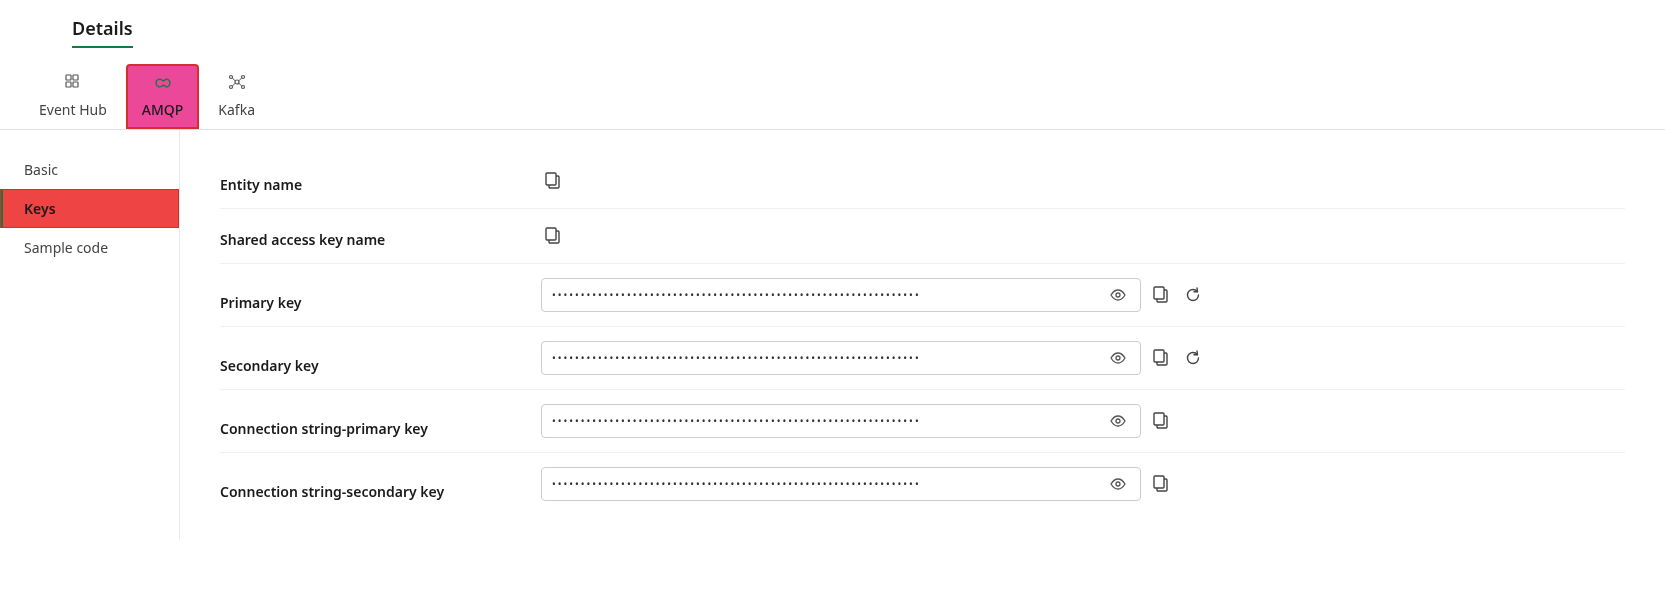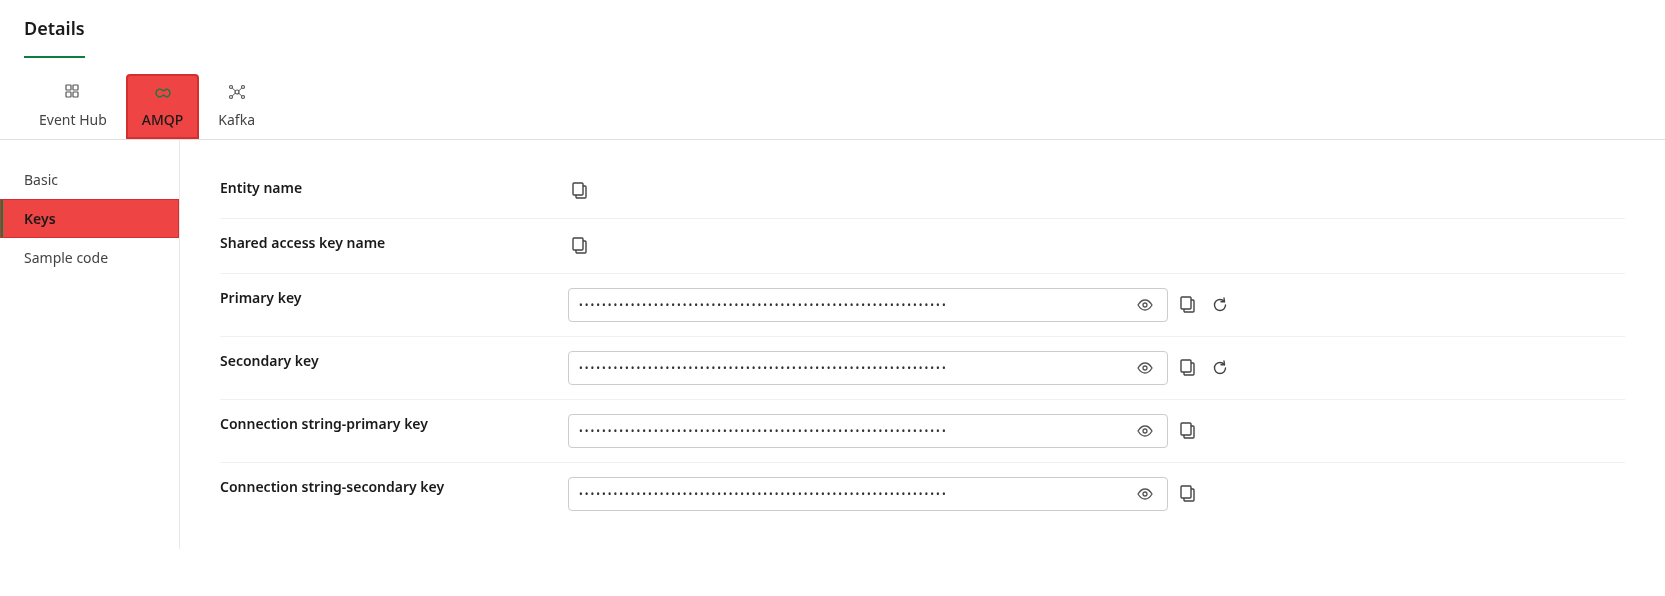--- a/index.html
+++ b/index.html
@@ -19,23 +19,24 @@
 
     
     .page-header {
       padding: 0 24px 0 24px;
       margin-bottom: 4px;
     }
     .page-title {
       font-size: 18px;
       font-weight: 600;
       color: #1a1a1a;
-      padding-bottom: 16px;
+      padding-bottom: 6px;
       border-bottom: 2px solid #107c41;
       display: inline-block;
+      margin-left: 48px;
     }
 
     
     .tabs-bar {
       display: flex;
       align-items: center;
       gap: 4px;
       padding: 12px 24px 0 24px;
       border-bottom: 1px solid #e0e0e0;
     }
@@ -47,21 +48,21 @@
       cursor: pointer;
       font-size: 14px;
       color: #444;
       border-radius: 4px 4px 0 0;
       white-space: nowrap;
       border: 1px solid transparent;
       flex-direction: column;
     }
     .tab-item.active {
       border: 2px solid #d32f2f;
-      background: #ef4444;
+      background: #ec4899;
       color: #1a1a1a;
       font-weight: 500;
     }
     .tab-icon {
       font-size: 15px;
       color: #107c41;
     }
     .tab-icon-grid {
       font-size: 15px;
       color: #555;
@@ -101,24 +102,24 @@
     }
 
     
     .content-area {
       flex: 1;
       padding: 24px 40px;
     }
 
     .field-row {
       display: flex;
-      align-items: flex-start;
+      align-items: flex-end;
       padding: 14px 0;
       border-bottom: 1px solid #f0f0f0;
-      gap: 28px;
+      gap: 1px;
     }
     .field-row:last-child {
       border-bottom: none;
     }
 
     .field-label {
       width: 320px;
       min-width: 280px;
       font-size: 14px;
       font-weight: 600;

